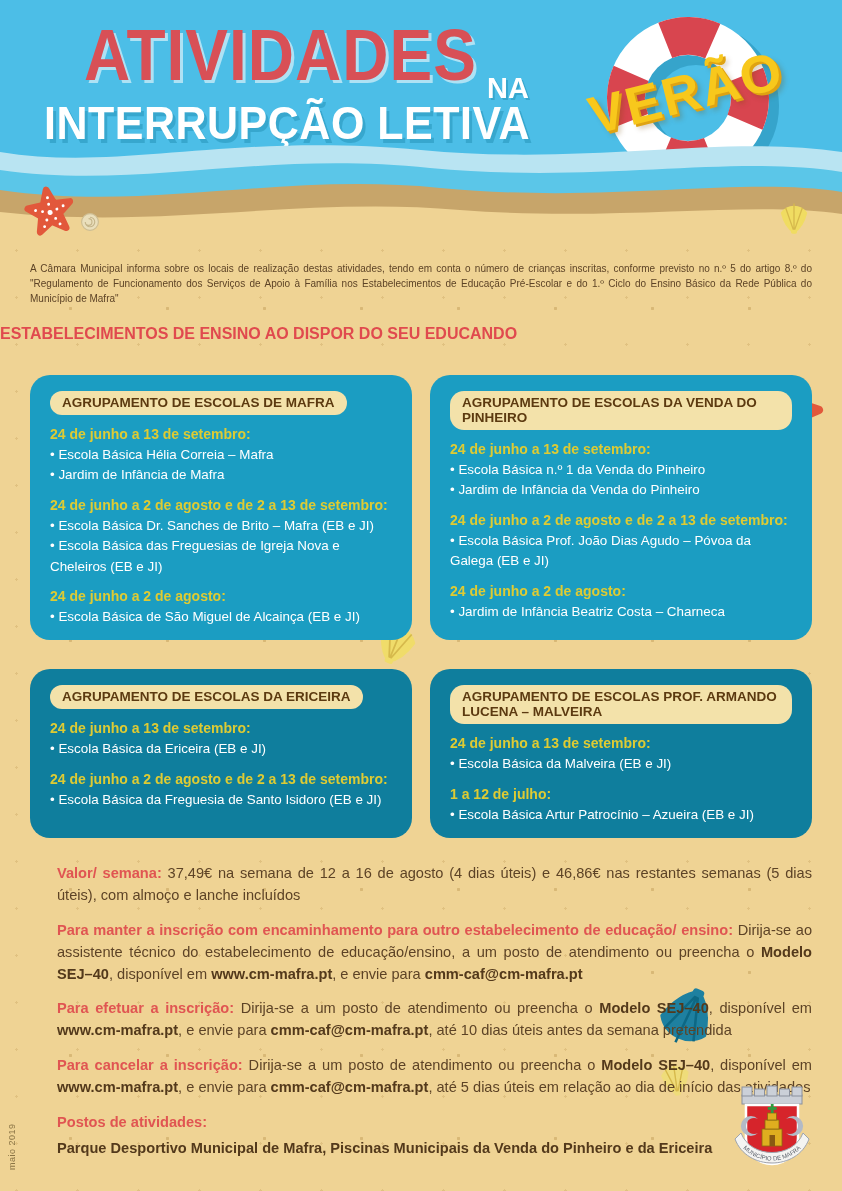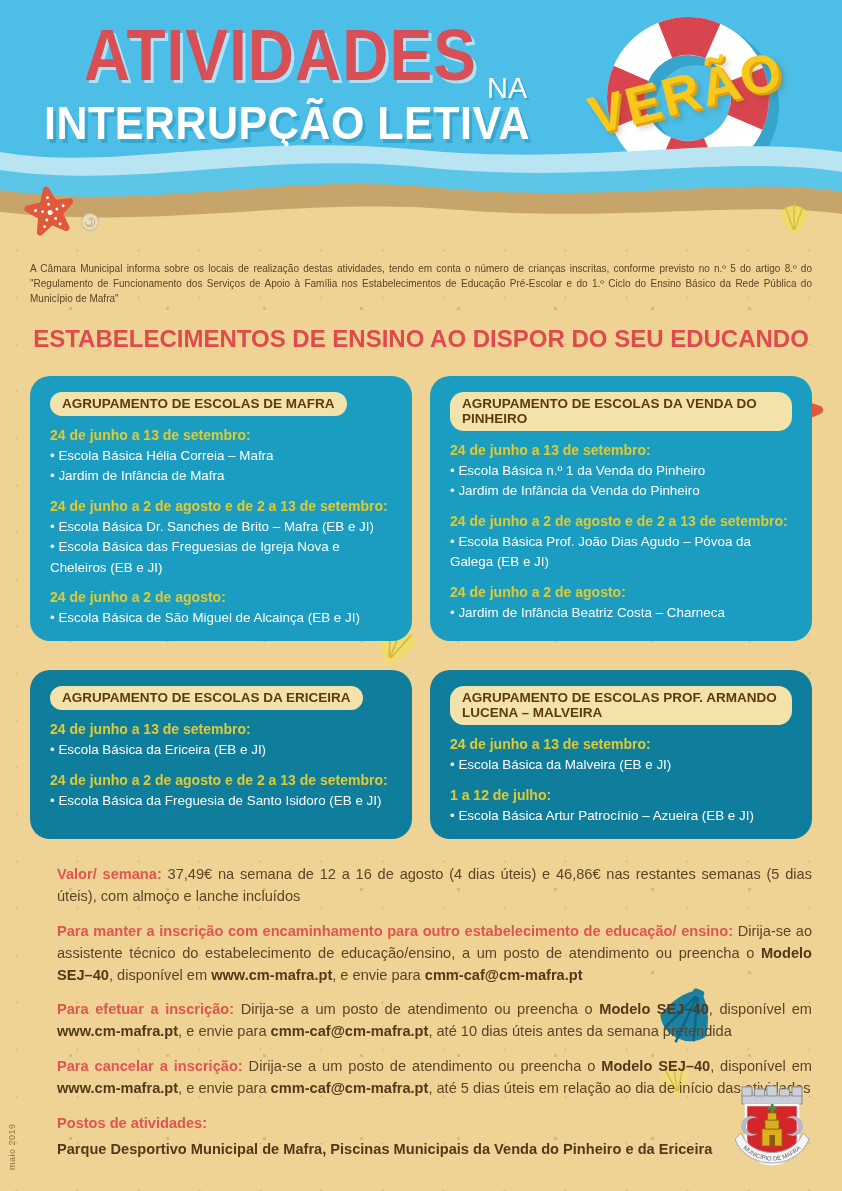--- a/index.html
+++ b/index.html
@@ -12,40 +12,40 @@
       radial-gradient(circle, rgba(180,140,70,.25) 1.1px, transparent 1.3px);
     background-size:97px 83px, 61px 47px;
     background-position:22px 18px, 47px 39px;
   }
   
   .hero{position:absolute;top:0;left:0;width:842px;height:236px;background:#4CBEE7;}
   .hero .waves{position:absolute;left:0;bottom:0;width:842px;height:110px;display:block;}
   .t1{position:absolute;left:84px;top:14px;margin:0;font-size:64px;font-weight:bold;
       color:#D85056;letter-spacing:1px;transform:scaleY(1.12);transform-origin:0 0;
       text-shadow:3px 3px 0 rgba(255,255,255,.55);}
-  .t-na{position:absolute;left:487px;top:72px;font-size:29px;font-weight:normal;color:#fff;
+  .t-na{position:absolute;left:487px;top:72px;font-size:29px;font-weight:bold;color:#fff;
       text-shadow:2px 2px 0 rgba(32,140,176,.45);}
   .t2{position:absolute;left:44px;top:98px;margin:0;font-size:43px;font-weight:bold;color:#fff;
       letter-spacing:0.5px;transform:scaleY(1.06);transform-origin:0 0;
       text-shadow:3px 3px 0 rgba(32,140,176,.45);}
   .buoy{position:absolute;left:578px;top:0;width:220px;height:200px;}
   .buoy svg{display:block;}
   .buoy .verao{position:absolute;left:-12px;top:62px;width:240px;text-align:center;
       font-size:53px;font-weight:bold;color:#F8C81C;letter-spacing:2px;
       transform:rotate(-14deg);
       text-shadow:2px 3px 0 #DFA312, 4px 6px 5px rgba(110,70,0,.25);}
   
   .decor{position:absolute;}
   
   .intro{position:relative;margin:261px 30px 0;color:#5D4326;font-size:10px;line-height:1.5;text-align:justify;}
-  .section-heading{position:relative;text-align:center;color:#E04A4E;font-size:24px;font-weight:bold;margin:19px 0 0;}
+  .section-heading{position:relative;text-align:left;color:#E04A4E;font-size:16px;font-weight:bold;margin:19px 0 0;}
   
   .cards{position:relative;display:grid;grid-template-columns:1fr 1fr;gap:29px 18px;padding:0 30px;margin-top:23px;}
   .card{border-radius:20px;padding:16px 20px 13px;color:#fff;}
-  .card-a{background:#1B9DC2;}
+  .card-a{background:#1B9DC2;margin-top:9px;}
   .card-b{background:#0F7E9D;}
   .badge{display:inline-block;background:#F3E2AA;color:#5C3A10;font-weight:bold;font-size:13.5px;
       padding:4px 12px 5px;border-radius:14px;}
   .group{margin-top:11px;}
   .dates{color:#DECB33;font-weight:bold;font-size:14px;margin-bottom:3px;}
   .schools{list-style:none;margin:0;padding:0;}
   .school{font-size:13.4px;line-height:1.52;}
   .school::before{content:"• ";}
   
   .info{position:relative;margin-top:25px;padding:0 30px 0 57px;color:#5D4326;font-size:14.6px;line-height:1.5;}

